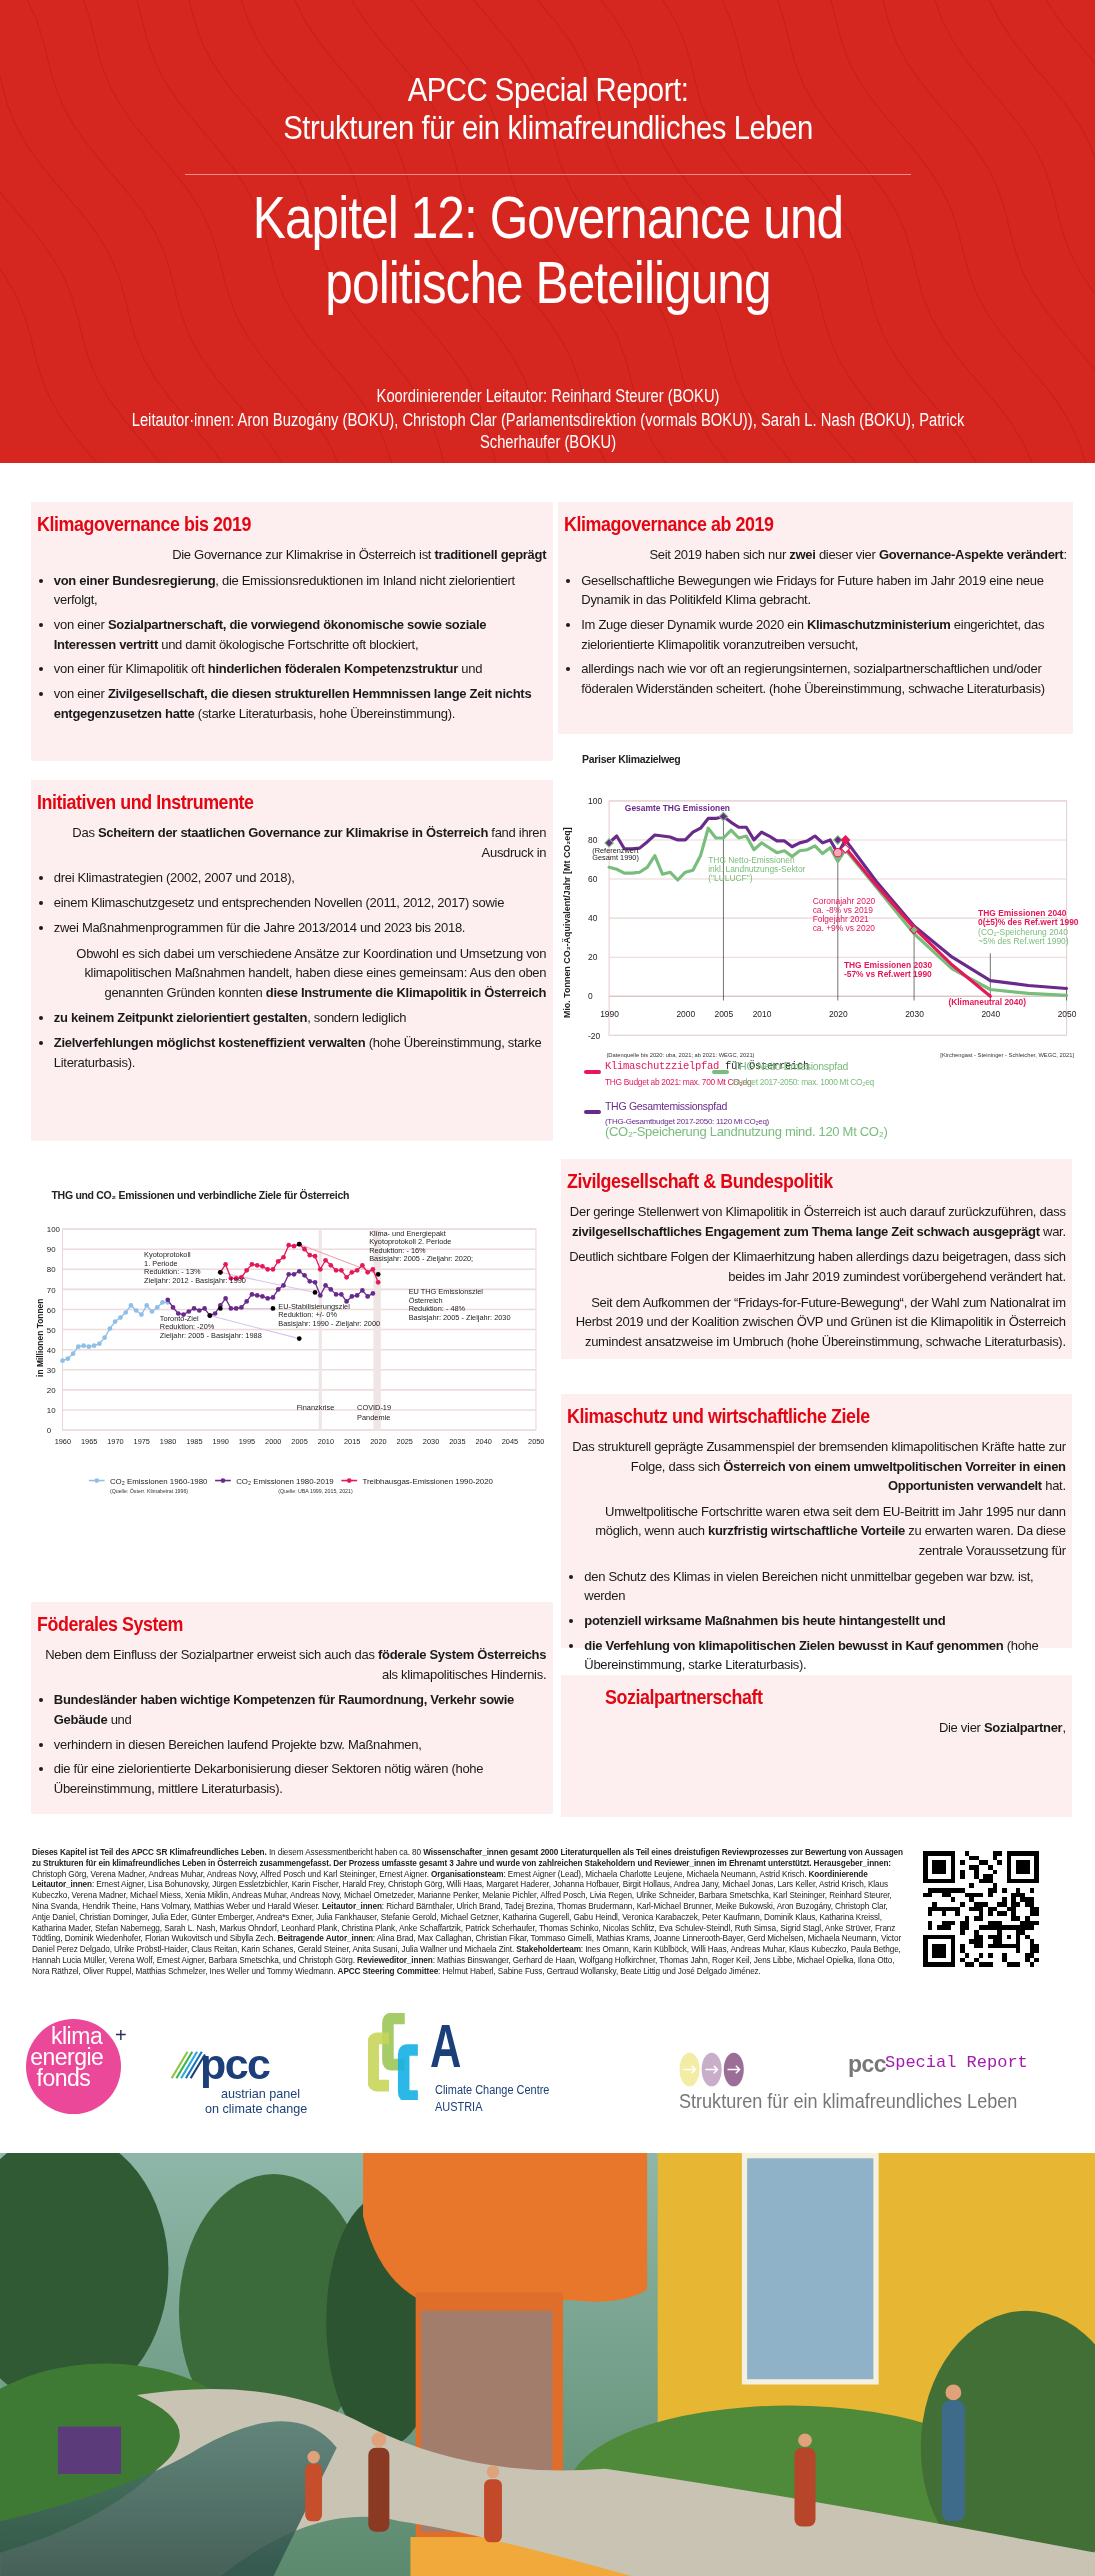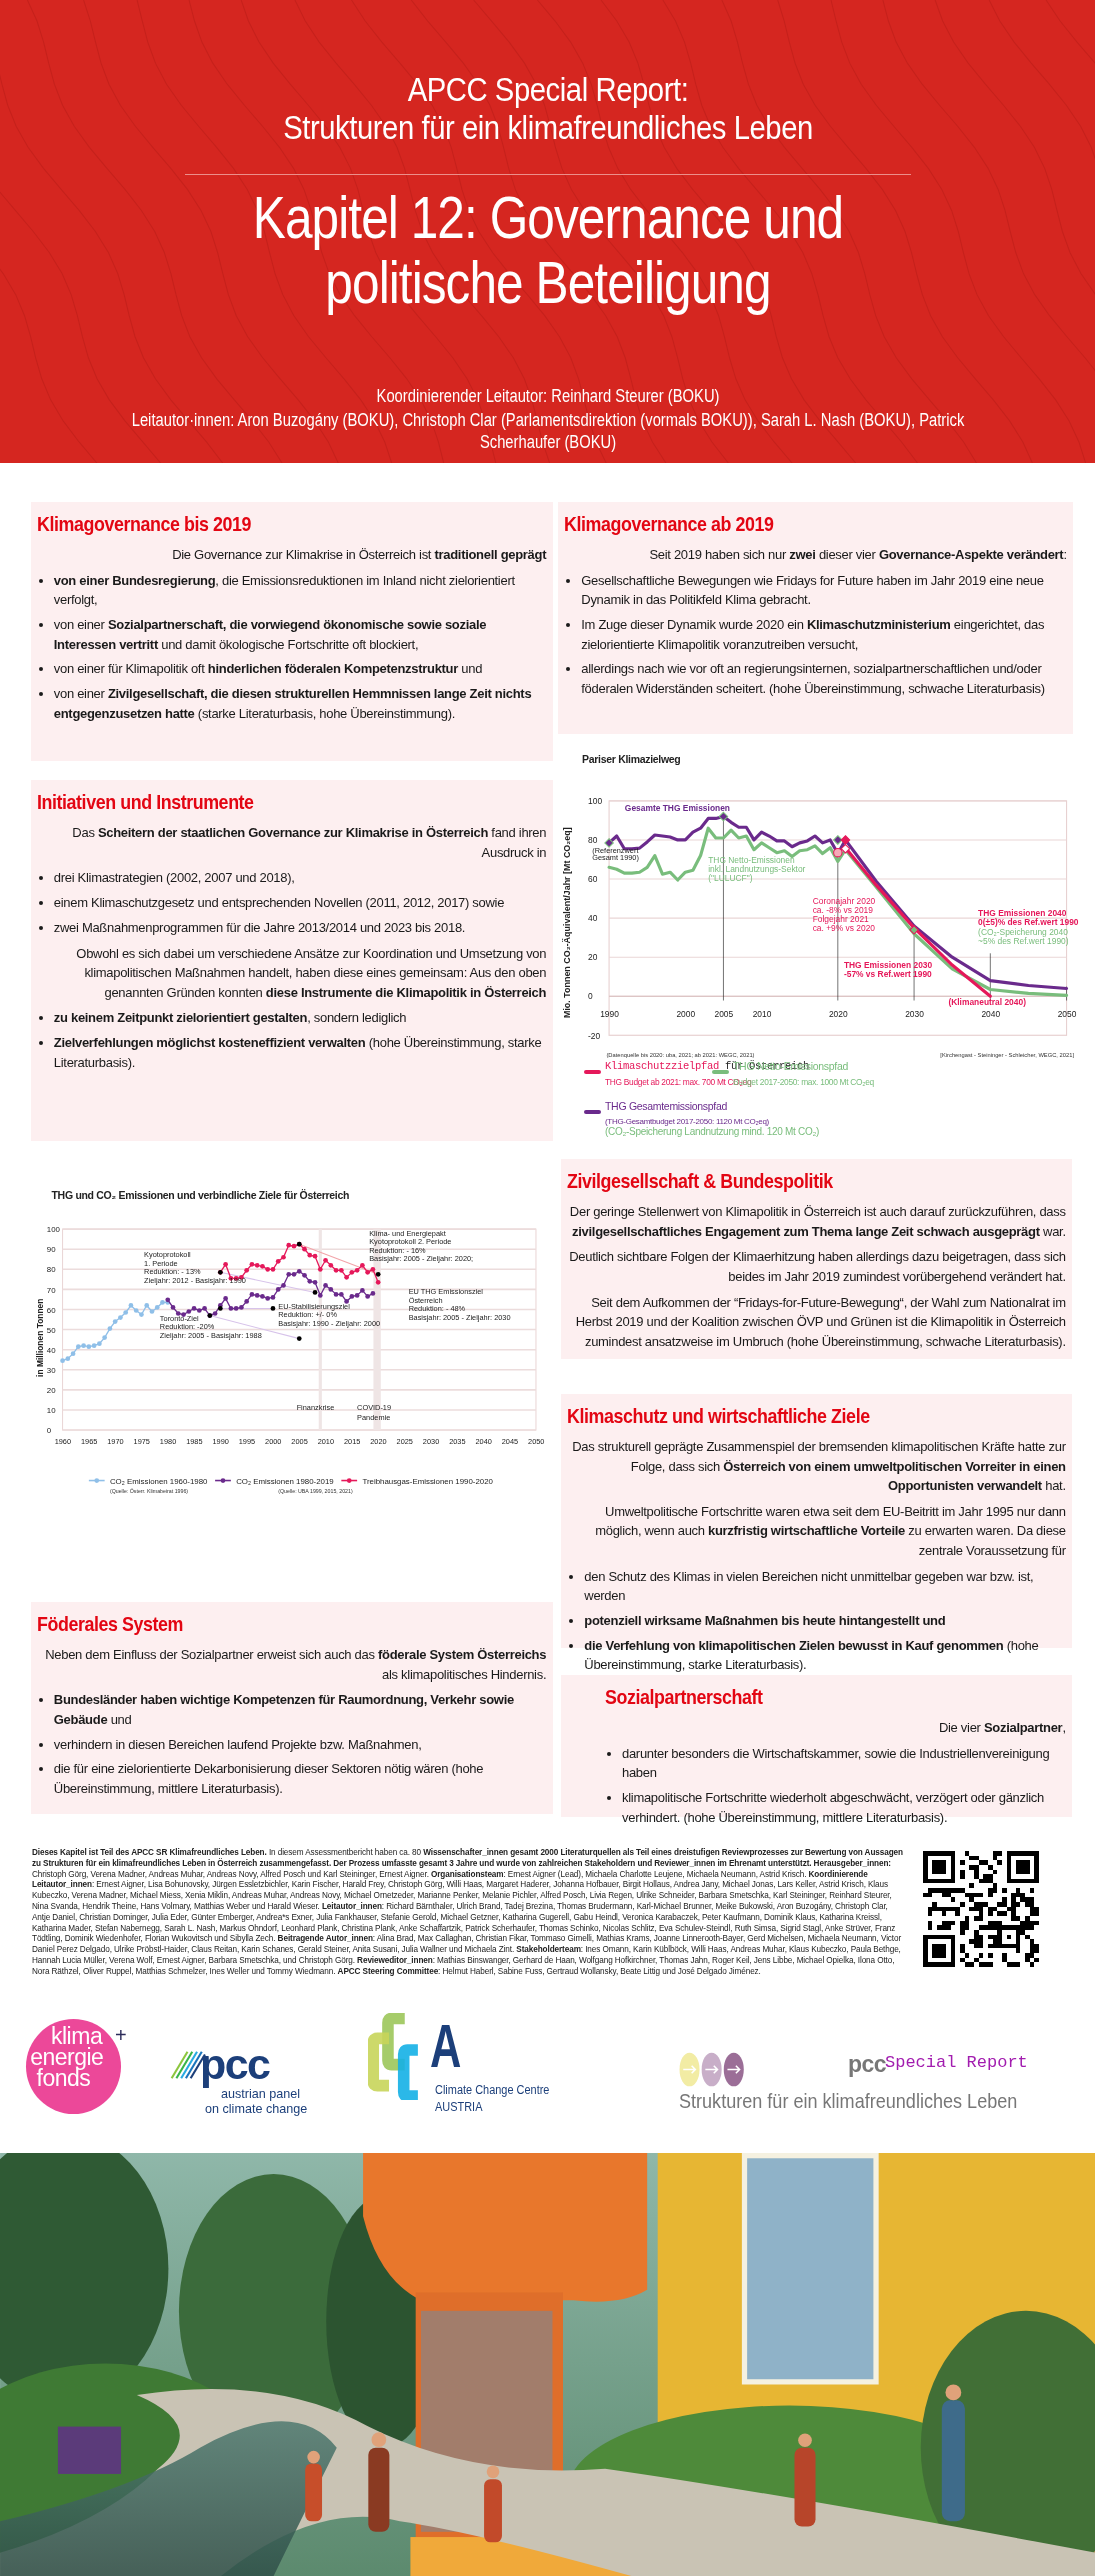--- a/index.html
+++ b/index.html
@@ -179,21 +179,21 @@
   <div class="legend-item" style="left:47px;top:318px;font-family:Liberation Mono, monospace;"><span style="color:#e5185a">Klimaschutzzielpfad</span><span style="color:#222"> für Österreich</span></div>
   <div class="legend-item" style="left:47px;top:334px;font-size:8.4px;color:#e5185a;">THG Budget ab 2021: max. 700 Mt CO₂eq</div>
 
   <div class="legend-swatch" style="left:154px;top:328px;width:17px;background:#79bd7c;"></div>
   <div class="legend-item" style="left:175px;top:318px;color:#79bd7c;">THG Netto-Emissionspfad</div>
   <div class="legend-item" style="left:175px;top:334px;font-size:8.4px;color:#79bd7c;">Budget 2017-2050: max. 1000 Mt CO₂eq</div>
 
   <div class="legend-swatch" style="left:26px;top:368px;width:17px;background:#6a2a8c;"></div>
   <div class="legend-item" style="left:47px;top:358px;color:#6a2a8c;">THG Gesamtemissionspfad</div>
   <div class="legend-item" style="left:47px;top:374px;font-size:8px;color:#6a2a8c;">(THG-Gesamtbudget 2017-2050: 1120 Mt CO₂eq)</div>
-  <div class="legend-item" style="left:47px;top:384px;font-size:10px;color:#79bd7c;">(CO₂-Speicherung Landnutzung mind. 120 Mt CO₂)</div>
+  <div class="legend-item" style="left:47px;top:384px;font-size:13px;color:#79bd7c;">(CO₂-Speicherung Landnutzung mind. 120 Mt CO₂)</div>
 </div>
 
 <div class="abs" style="left:30.5px;top:1184px;width:526px;height:368px;">
   <div class="chart-title" style="left:21px;top:5.3px;">THG und CO₂ Emissionen und verbindliche Ziele für Österreich</div>
   <svg id="chart2" width="526" height="337" style="position:absolute;left:0;top:26px;" viewBox="0 0 1000 640">
       <rect x="60" y="36" width="900" height="382" fill="#fff" stroke="#ead6d6" stroke-width="2"></rect>
       <line x1="60" x2="960" y1="418" y2="418" stroke="#ecdcdc" stroke-width="3"></line>
       <text x="30" y="424" font-size="15" fill="#222">0</text>
       <line x1="60" x2="960" y1="379.8" y2="379.8" stroke="#ecdcdc" stroke-width="3"></line>
       <text x="30" y="385.8" font-size="15" fill="#222">10</text>
@@ -403,24 +403,20 @@
   <ul>
     <li><b>Bundesländer haben wichtige Kompetenzen für Raumordnung, Verkehr sowie Gebäude</b><span> und</span></li>
     <li>verhindern in diesen Bereichen laufend Projekte bzw. Maßnahmen,</li>
     <li>die für eine zielorientierte Dekarbonisierung dieser Sektoren nötig wären (hohe Übereinstimmung, mittlere Literaturbasis).</li>
   </ul>
 </div>
 
 <div class="box cond" style="left:561px;top:1675px;width:511px;height:142px;padding-left:44px;">
   <h2>Sozialpartnerschaft</h2>
   <p><span>Die vier </span><b>Sozialpartner</b><span>,</span></p>
-  <ul>
-    <li>darunter besonders die Wirtschaftskammer, sowie die Industriellenvereinigung haben</li>
-    <li>klimapolitische Fortschritte wiederholt abgeschwächt, verzögert oder gänzlich verhindert. (hohe Übereinstimmung, mittlere Literaturbasis).</li>
-  </ul>
 </div>
 
 <div id="credits" class="abs"><b>Dieses Kapitel ist Teil des APCC SR Klimafreundliches Leben. </b><span>In diesem Assessmentbericht haben ca. 80 </span><b>Wissenschafter_innen gesamt 2000 Literaturquellen als Teil eines dreistufigen Reviewprozesses zur Bewertung von Aussagen zu Strukturen für ein klimafreundliches Leben in Österreich zusammengefasst. Der Prozess umfasste gesamt 3 Jahre und wurde von zahlreichen Stakeholdern und Reviewer_innen im Ehrenamt unterstützt. Herausgeber_innen: </b><span>Christoph Görg, Verena Madner, Andreas Muhar, Andreas Novy, Alfred Posch und Karl Steininger, Ernest Aigner. </span><b>Organisationsteam</b><span>: Ernest Aigner (Lead), Michaela Charlotte Leujene, Michaela Neumann, Astrid Krisch. </span><b>Koordinierende Leitautor_innen</b><span>: Ernest Aigner, Lisa Bohunovsky, Jürgen Essletzbichler, Karin Fischer, Harald Frey, Christoph Görg, Willi Haas, Margaret Haderer, Johanna Hofbauer, Birgit Hollaus, Andrea Jany, Michael Jonas, Lars Keller, Astrid Krisch, Klaus Kubeczko, Verena Madner, Michael Miess, Xenia Miklin, Andreas Muhar, Andreas Novy, Michael Ornetzeder, Marianne Penker, Melanie Pichler, Alfred Posch, Livia Regen, Ulrike Schneider, Barbara Smetschka, Karl Steininger, Reinhard Steurer, Nina Svanda, Hendrik Theine, Hans Volmary, Matthias Weber und Harald Wieser. </span><b>Leitautor_innen</b><span>: Richard Bärnthaler, Ulrich Brand, Tadej Brezina, Thomas Brudermann, Karl-Michael Brunner, Meike Bukowski, Aron Buzogány, Christoph Clar, Antje Daniel, Christian Dorninger, Julia Eder, Günter Emberger, Andrea*s Exner, Julia Fankhauser, Stefanie Gerold, Michael Getzner, Katharina Gugerell, Gabu Heindl, Veronica Karabaczek, Peter Kaufmann, Dominik Klaus, Katharina Kreissl, Katharina Mader, Stefan Nabernegg, Sarah L. Nash, Markus Ohndorf, Leonhard Plank, Christina Plank, Anke Schaffartzik, Patrick Scherhaufer, Thomas Schinko, Nicolas Schlitz, Eva Schulev-Steindl, Ruth Simsa, Sigrid Stagl, Anke Strüver, Franz Tödtling, Dominik Wiedenhofer, Florian Wukovitsch und Sibylla Zech. </span><b>Beitragende Autor_innen</b><span>: Alina Brad, Max Callaghan, Christian Fikar, Tommaso Gimelli, Mathias Krams, Joanne Linnerooth-Bayer, Gerd Michelsen, Michaela Neumann, Victor Daniel Perez Delgado, Ulrike Pröbstl-Haider, Claus Reitan, Karin Schanes, Gerald Steiner, Anita Susani, Julia Wallner und Michaela Zint. </span><b>Stakeholderteam</b><span>: Ines Omann, Karin Küblböck, Willi Haas, Andreas Muhar, Klaus Kubeczko, Paula Bethge, Hannah Lucia Müller, Verena Wolf, Ernest Aigner, Barbara Smetschka, und Christoph Görg. </span><b>Revieweditor_innen</b><span>: Mathias Binswanger, Gerhard de Haan, Wolfgang Hofkirchner, Thomas Jahn, Roger Keil, Jens Libbe, Michael Opielka, Ilona Otto, Nora Räthzel, Oliver Ruppel, Matthias Schmelzer, Ines Weller und Tommy Wiedmann. </span><b>APCC Steering Committee</b><span>: Helmut Haberl, Sabine Fuss, Gertraud Wollansky, Beate Littig und José Delgado Jiménez.</span></div>
 
 <svg id="qr" class="abs" viewBox="0 0 25 25" shape-rendering="crispEdges">
     <rect x="0" y="0" width="25" height="25" fill="#fff"></rect>
     <rect x="0" y="0" width="7" height="7" fill="#000"></rect>
     <rect x="1" y="1" width="5" height="5" fill="#fff"></rect>
     <rect x="2" y="2" width="3" height="3" fill="#000"></rect>
     <rect x="18" y="0" width="7" height="7" fill="#000"></rect>

